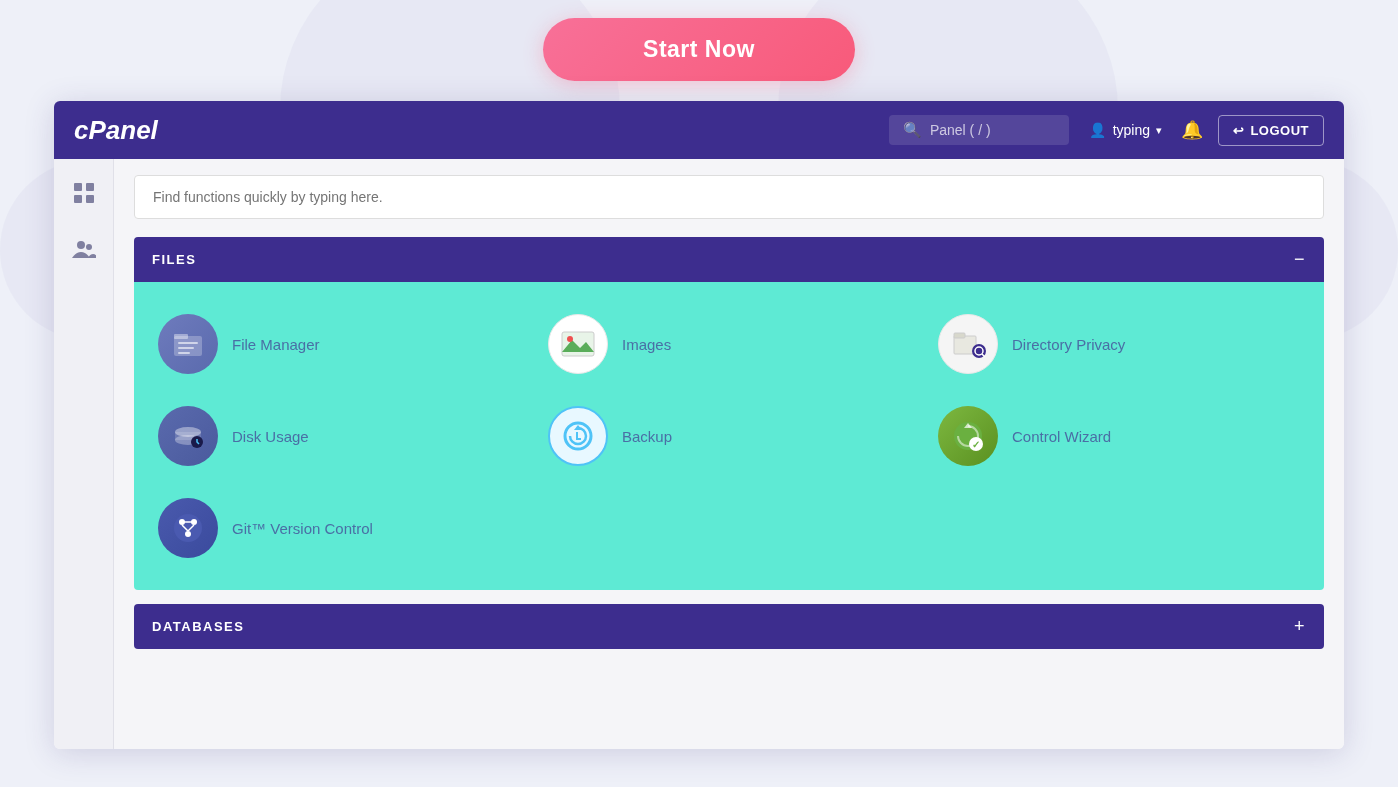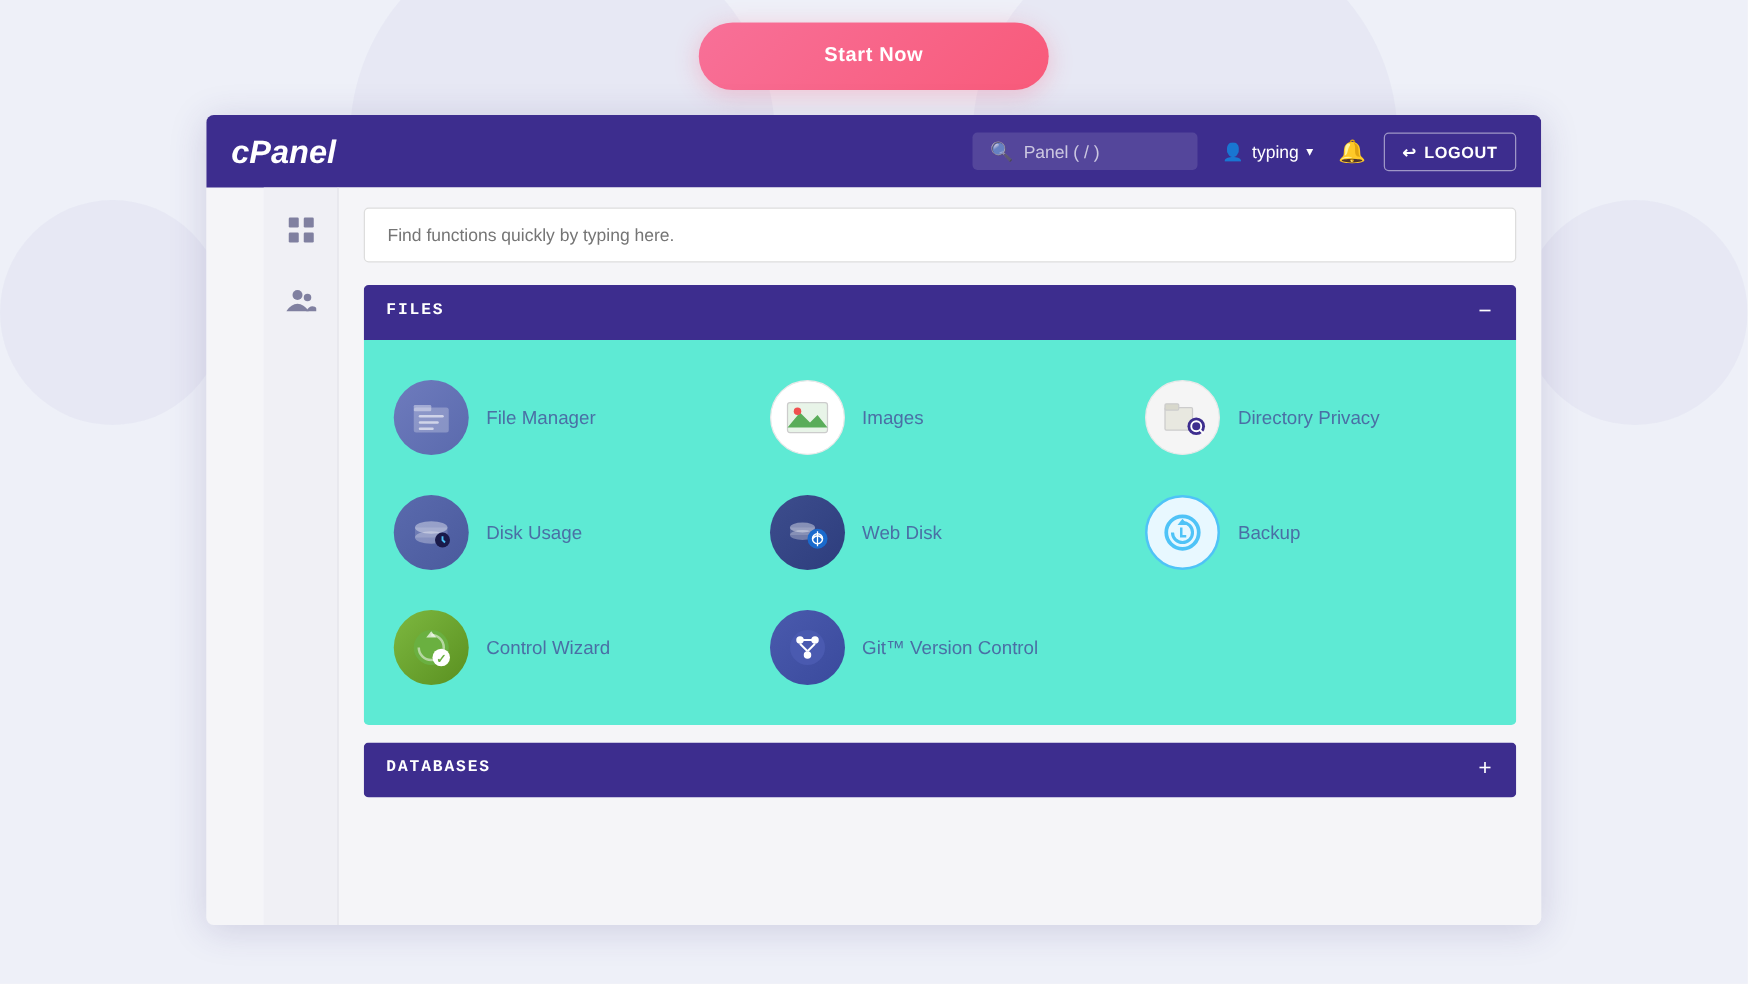--- a/index.html
+++ b/index.html
@@ -38,33 +38,33 @@
       position: relative;
       z-index: 2;
     }
 
     .start-now-btn {
       background: linear-gradient(135deg, #f87098 0%, #f85a7a 100%);
       color: #fff;
       border: none;
       border-radius: 50px;
       padding: 18px 100px;
-      font-size: 16px;
+      font-size: 23px;
       font-weight: 700;
       cursor: pointer;
       letter-spacing: 0.5px;
       box-shadow: 0 4px 20px rgba(248, 90, 122, 0.3);
     }
 
     
     .cpanel-window {
       position: relative;
       z-index: 2;
       margin: 0 auto;
-      width: 1068px;
+      width: 1290px;
       background: #f5f5f8;
       border-radius: 6px;
       overflow: hidden;
       box-shadow: 0 4px 30px rgba(60,50,120,0.18);
     }
 
     
     .cpanel-header {
       background: #3d2d8e;
       display: flex;
@@ -130,21 +130,20 @@
       cursor: pointer;
       display: flex;
       align-items: center;
       gap: 6px;
       letter-spacing: 0.5px;
     }
 
     
     .cpanel-body {
       display: flex;
-      padding-left: 46px;
     }
 
     
     .cpanel-sidebar {
       background: #f0f0f5;
       width: 60px;
       min-height: 590px;
       display: flex;
       flex-direction: column;
       align-items: center;
@@ -191,22 +190,22 @@
       margin-bottom: 14px;
     }
     .section-header {
       background: #3d2d8e;
       color: #fff;
       font-size: 13px;
       font-weight: 700;
       letter-spacing: 1.5px;
       padding: 12px 18px;
       display: flex;
+      align-items: center;
       justify-content: space-between;
-      font-family: Liberation Mono, monospace;
     }
     .section-toggle {
       font-size: 18px;
       color: #fff;
       font-weight: 300;
       cursor: pointer;
     }
     .section-body {
       background: #5eead4;
       padding: 16px 10px;
@@ -393,34 +392,20 @@
                 <ellipse cx="18" cy="22" rx="13" ry="5" fill="rgba(255,255,255,0.3)"></ellipse>
                 <ellipse cx="18" cy="14" rx="13" ry="5" fill="rgba(255,255,255,0.4)"></ellipse>
                 <rect x="5" y="14" width="26" height="8" fill="rgba(255,255,255,0.15)"></rect>
                 <circle cx="27" cy="24" r="6" fill="#1a1a4a"></circle>
                 <path d="M27 21 L27 24 L29 26" stroke="#4fc3f7" stroke-width="1.5" fill="none"></path>
               </svg>
             </div>
             <span class="item-label">Disk Usage</span>
           </div>
 
-          <div class="section-item">
-            <div class="item-icon icon-web-disk">
-              <svg width="36" height="36" viewBox="0 0 36 36">
-                <ellipse cx="14" cy="20" rx="10" ry="4" fill="rgba(255,255,255,0.3)"></ellipse>
-                <ellipse cx="14" cy="14" rx="10" ry="4" fill="rgba(255,255,255,0.4)"></ellipse>
-                <rect x="4" y="14" width="20" height="6" fill="rgba(255,255,255,0.15)"></rect>
-                <circle cx="26" cy="23" r="8" fill="#1a6acd"></circle>
-                <path d="M22 23 Q26 18 30 23" fill="none" stroke="white" stroke-width="1.2"></path>
-                <circle cx="26" cy="23" r="4" fill="none" stroke="white" stroke-width="1.2"></circle>
-                <line x1="26" y1="17" x2="26" y2="29" stroke="white" stroke-width="1"></line>
-              </svg>
-            </div>
-            <span class="item-label">Web Disk</span>
-          </div>
 
           <div class="section-item">
             <div class="item-icon icon-backup" style="background:#e8f8ff;border:2px solid #4fc3f7;">
               <svg width="36" height="36" viewBox="0 0 36 36">
                 <circle cx="18" cy="18" r="13" fill="none" stroke="#4fc3f7" stroke-width="3"></circle>
                 <path d="M18 10 A8 8 0 1 1 10 18" fill="none" stroke="#4fc3f7" stroke-width="2.5"></path>
                 <polygon points="18,7 14,12 22,12" fill="#4fc3f7"></polygon>
                 <rect x="16" y="14" width="2" height="7" fill="#4fc3f7"></rect>
                 <rect x="16" y="20" width="5" height="2" fill="#4fc3f7"></rect>
               </svg>

